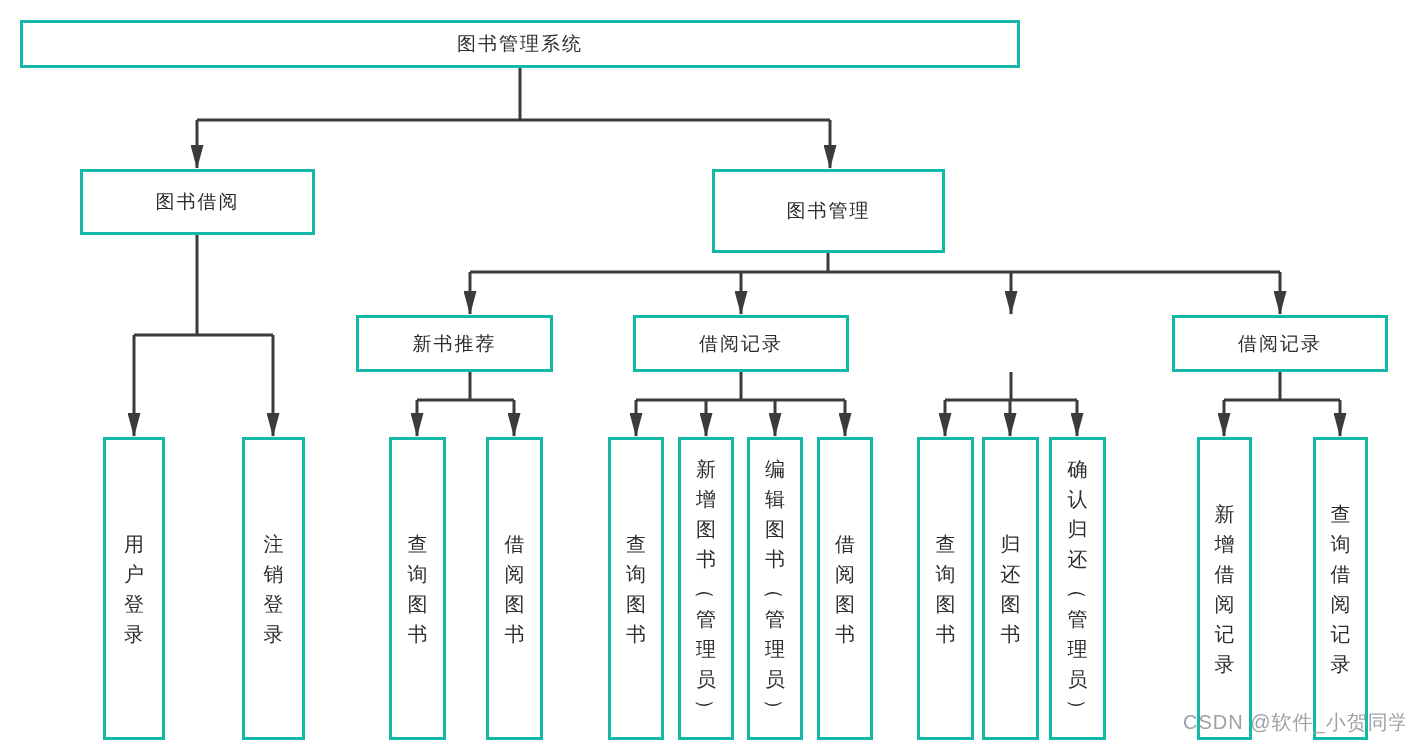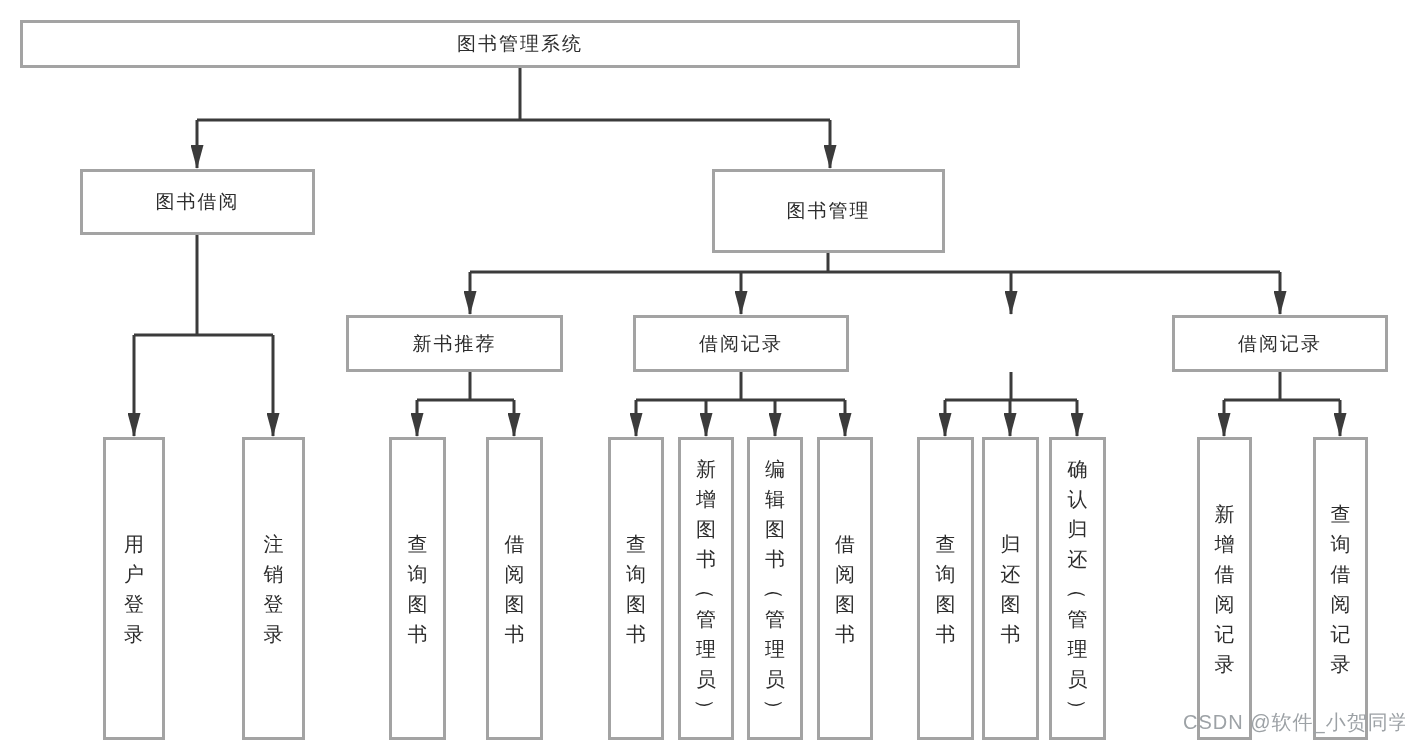--- a/index.html
+++ b/index.html
@@ -4,21 +4,21 @@
 <style>
   html,body{margin:0;padding:0;background:#ffffff;}
   body{
     width:1405px;height:747px;position:relative;overflow:hidden;
     font-family:"Liberation Sans","DejaVu Sans",sans-serif;
   }
   #diagram{position:absolute;left:0;top:0;width:1405px;height:747px;}
   svg.wires{position:absolute;left:0;top:0;z-index:1;}
   .box{
     position:absolute;z-index:2;box-sizing:border-box;
-    background:#ffffff;border:3px solid #a3a3a3;color:#2d2d2d;
+    background:#ffffff;border:3px solid #14b8a6;color:#2d2d2d;
     display:flex;align-items:center;justify-content:center;
   }
   .box.h{font-size:19px;letter-spacing:2px;}
   .box.v{flex-direction:column;}
   .box.v span{display:block;font-size:20px;line-height:30px;text-align:center;}
   .box.v span.rot{transform:rotate(90deg);}
   .watermark{
     position:absolute;z-index:6;left:1183px;top:709px;
     font-size:20px;color:#9da2a6;letter-spacing:1px;white-space:nowrap;
   }
@@ -91,21 +91,21 @@
         <line x1="1340" y1="400" x2="1340" y2="436" marker-end="url(#arrow)"></line>
       </g>
     </g>
   </svg>
 
   <div class="box h" style="left:20px;top:20px;width:1000px;height:48px">图书管理系统</div>
 
   <div class="box h" style="left:80px;top:169px;width:235px;height:66px">图书借阅</div>
   <div class="box h" style="left:712px;top:169px;width:233px;height:84px">图书管理</div>
 
-  <div class="box h" style="left:346px;top:315px;width:217px;height:57px">新书推荐</div>
+  <div class="box h" style="left:356px;top:315px;width:197px;height:57px">新书推荐</div>
   <div class="box h" style="left:633px;top:315px;width:216px;height:57px">借阅记录</div>
   <div class="box h" style="left:1172px;top:315px;width:216px;height:57px">借阅记录</div>
 
   <div class="box v" style="left:103px;top:437px;width:62px;height:303px">
       <span>用</span>
       <span>户</span>
       <span>登</span>
       <span>录</span>
     </div>
   <div class="box v" style="left:242px;top:437px;width:63px;height:303px">

